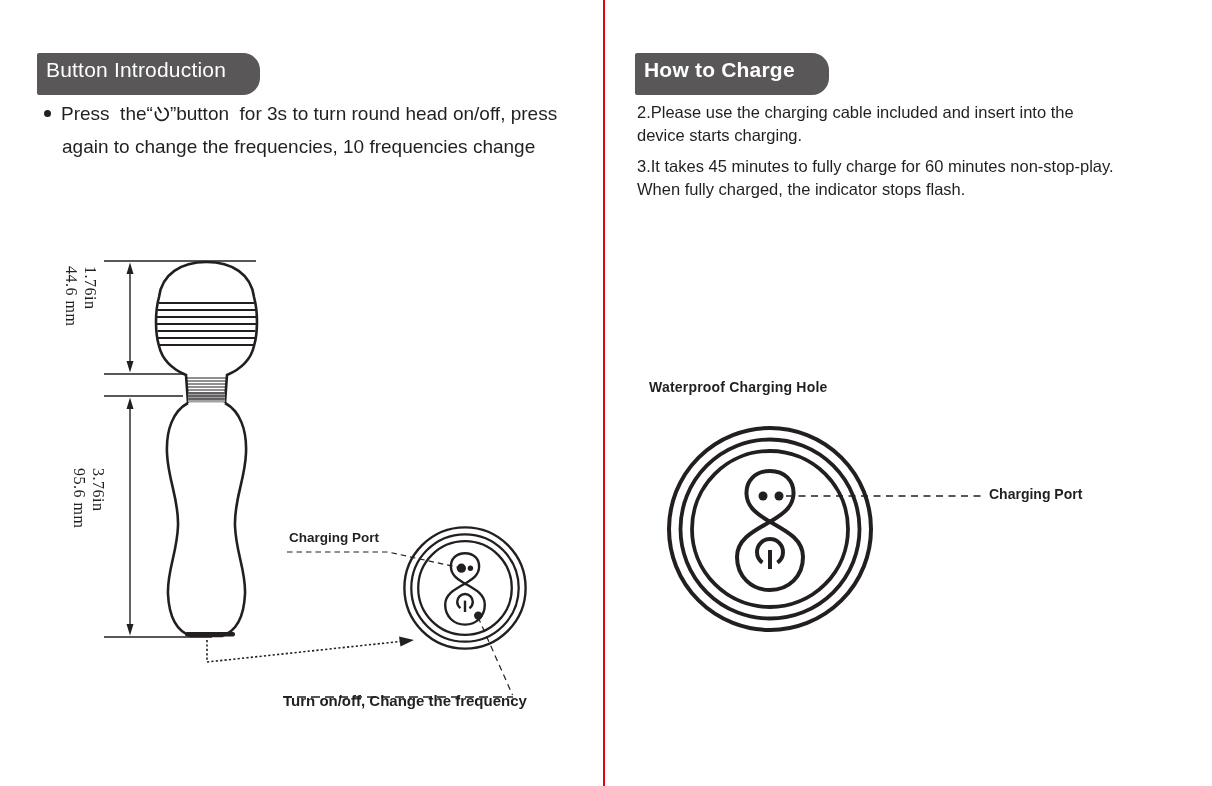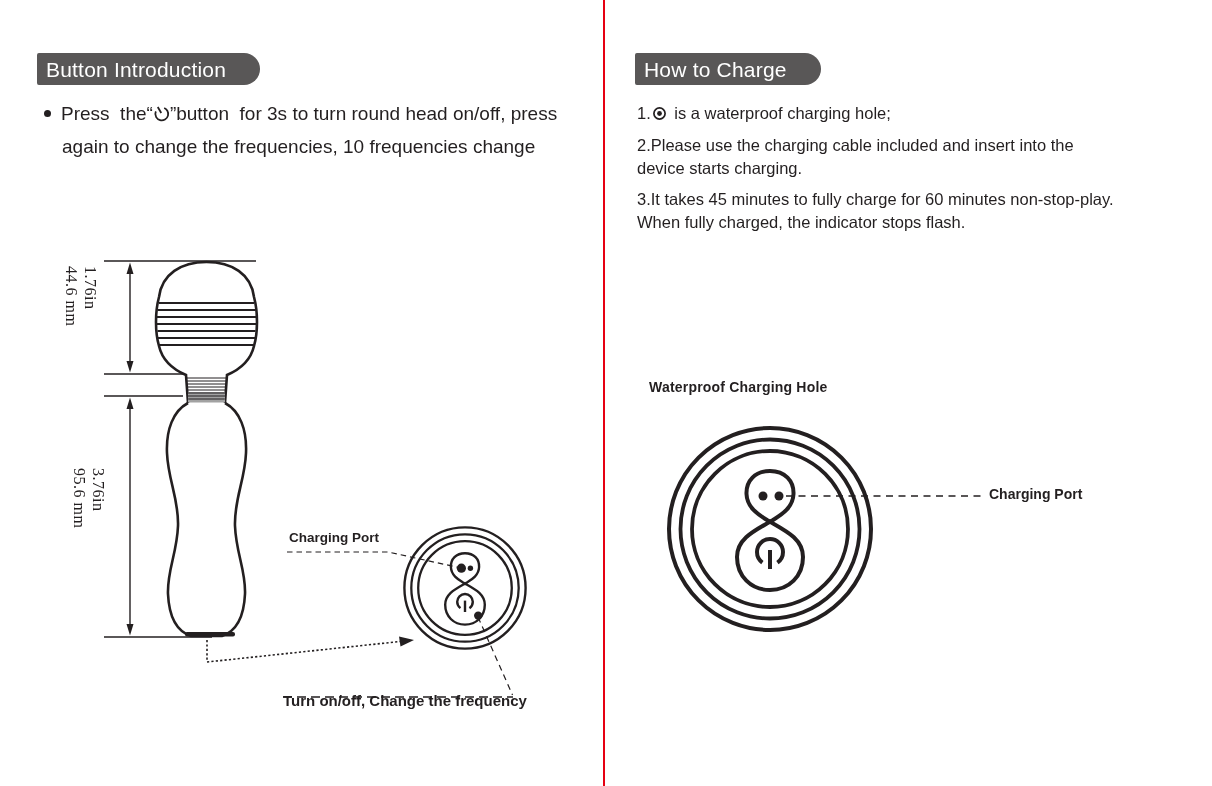--- a/index.html
+++ b/index.html
@@ -2,25 +2,25 @@
 <html><head>
 <meta charset="utf-8">
 <style>
   html,body{margin:0;padding:0;}
   body{
     position:relative;width:1212px;height:786px;background:#ffffff;
     font-family:"Liberation Sans",sans-serif;color:#231f20;overflow:hidden;
   }
   .divider{position:absolute;left:603px;top:0;width:1.5px;height:786px;background:#e60012;}
   .badge{
-    position:absolute;top:53px;height:32px;line-height:33px;background:#595757;color:#ffffff;
+    position:absolute;top:53px;height:42px;line-height:33px;background:#595757;color:#ffffff;
     font-size:21px;padding:0 34px 0 9px;border-radius:2px 17px 17px 2px;letter-spacing:0.2px;
   }
   .badge-left{left:37px;}
-  .badge-right{left:635px;}
+  .badge-right{left:635px;font-weight:bold;}
   .bullet-block{position:absolute;left:44px;top:97px;width:545px;font-size:19px;line-height:33px;}
   .bullet-line{white-space:pre;}
   .bullet-indent{margin-left:18px;}
   .bullet-dot{display:inline-block;width:7px;height:7px;border-radius:50%;background:#231f20;margin-right:10px;vertical-align:3px;}
   .inline-icon{vertical-align:-2px;}
   .steps-block{position:absolute;left:637px;top:101px;width:555px;font-size:16.5px;line-height:23px;}
   .step-line{white-space:pre;}
   .step1{margin-bottom:9px;line-height:24px;}
   .step3{margin-top:8px;}
   .fisheye{vertical-align:-1.5px;margin:0 3px 0 1px;}
@@ -137,24 +137,20 @@
   <div>3.76in</div>
   <div>95.6 mm</div>
 </div>
 
 <div class="diag-label lbl-cp-left">Charging Port</div>
 <div class="diag-label lbl-power">Turn on/off, Change the frequency</div>
 
 <div class="badge badge-right">How to Charge</div>
 
 <div class="steps-block">
-  <div class="step-line step1"><span>1.</span><svg class="fisheye" width="15" height="15" viewBox="0 0 15 15" style="position:static">
-        <circle cx="7.5" cy="7.5" r="5.6" fill="none" stroke="#231f20" stroke-width="1.7"></circle>
-        <circle cx="7.5" cy="7.5" r="2.4" fill="#231f20"></circle>
-      </svg><span> is a waterproof charging hole;</span></div>
   <div class="step-line">2.Please use the charging cable included and insert into the</div>
   <div class="step-line">device starts charging.</div>
   <div class="step-line step3">3.It takes 45 minutes to fully charge for 60 minutes non-stop-play.</div>
   <div class="step-line">When fully charged, the indicator stops flash.</div>
 </div>
 
 <div class="wch-title">Waterproof Charging Hole</div>
 
 <svg class="svg-right" width="560" height="260" viewBox="0 0 560 260">
   <use href="#charging-face" transform="translate(30 19)"></use>

